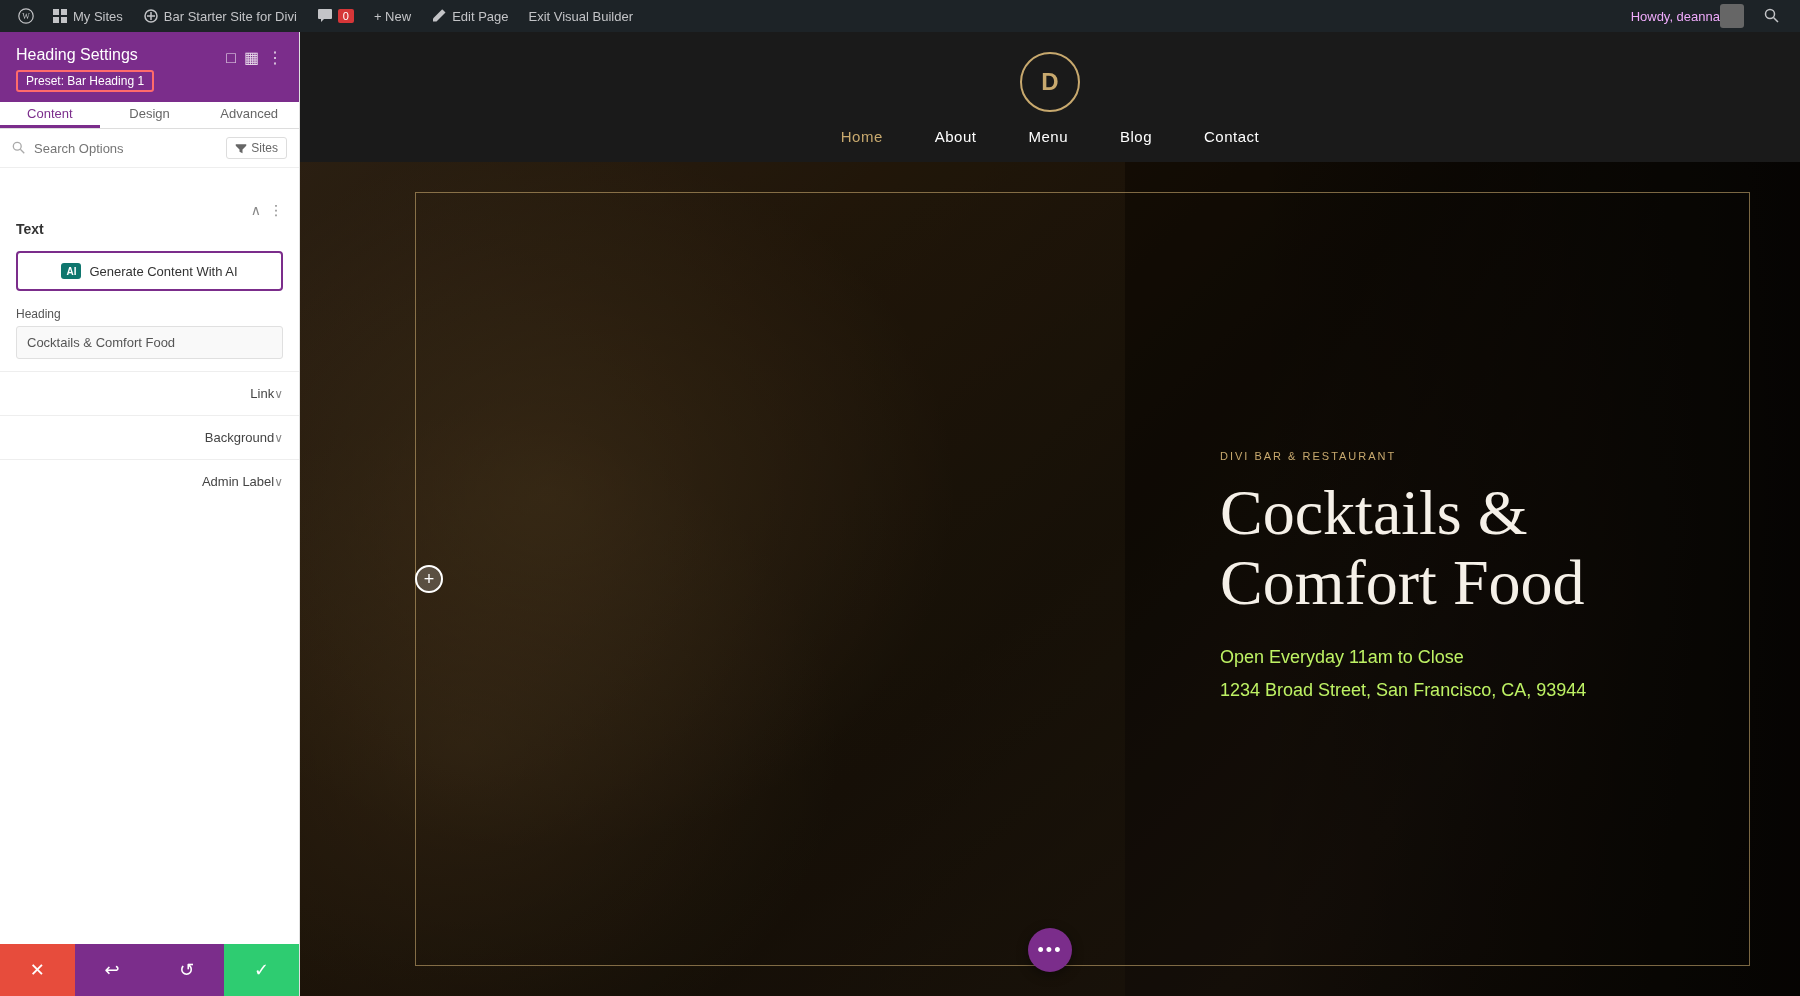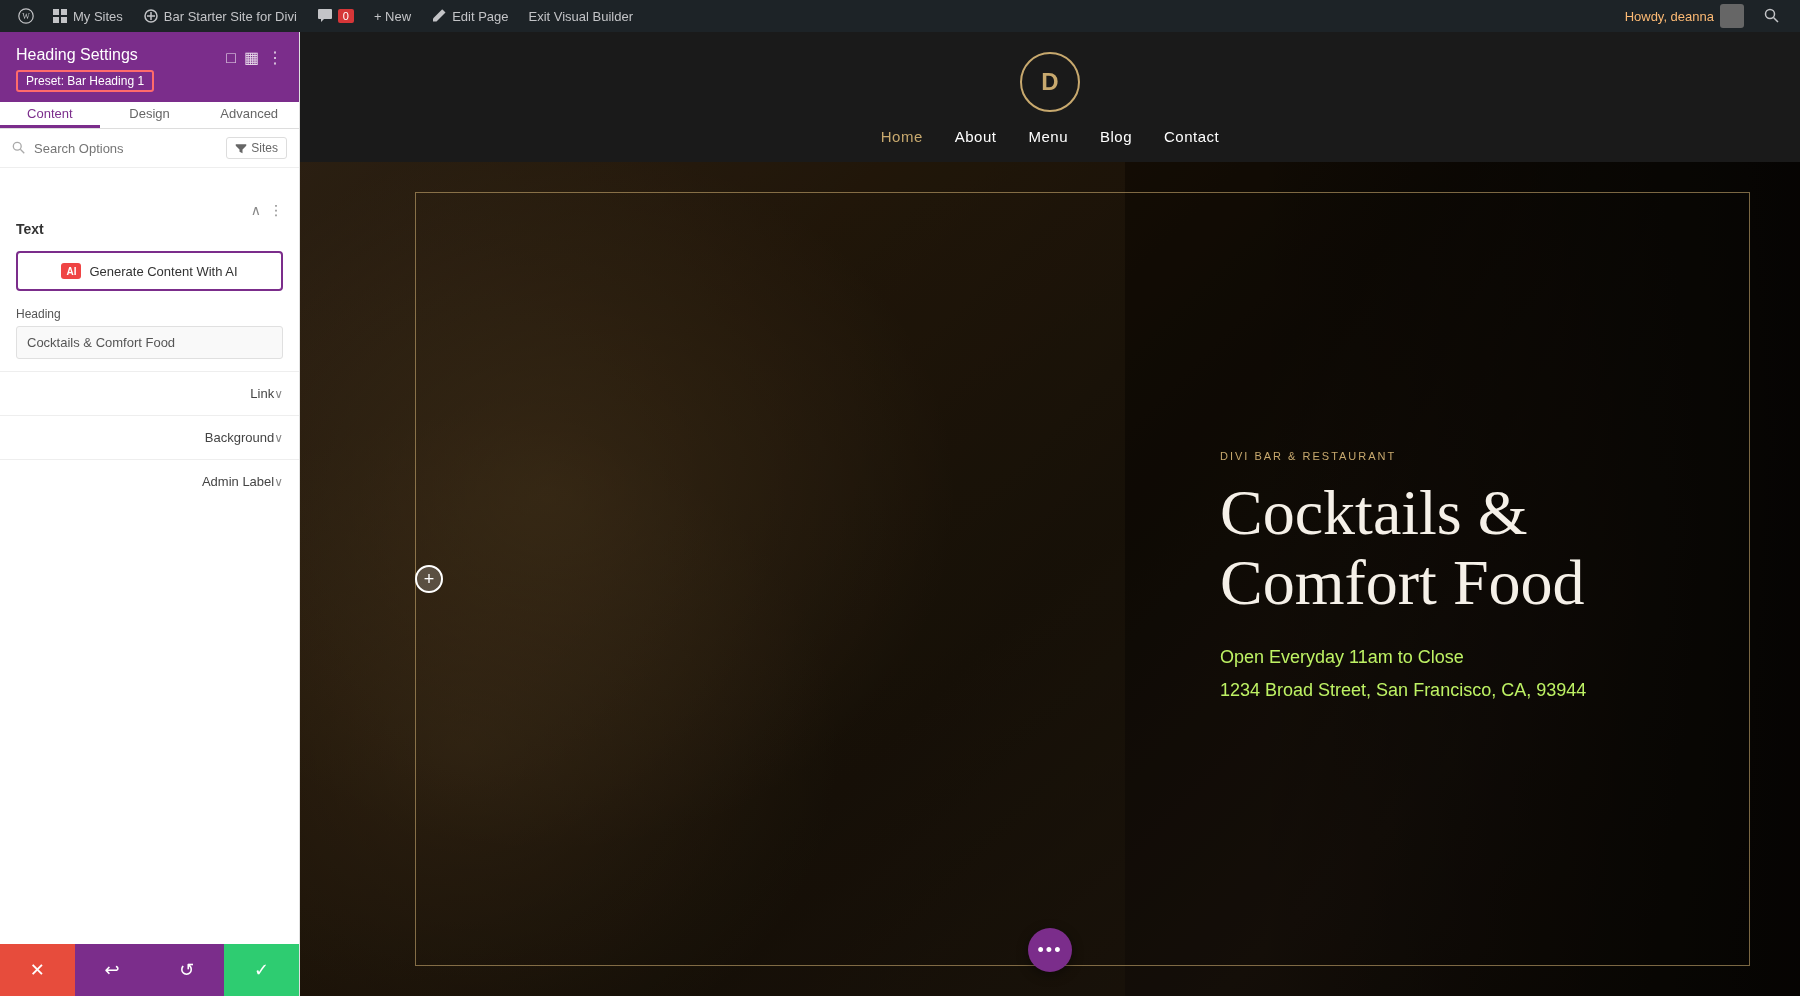--- a/index.html
+++ b/index.html
@@ -24,21 +24,21 @@
       padding: 0 10px;
       height: 32px;
       color: #c3c4c7;
       cursor: pointer;
       gap: 5px;
       white-space: nowrap;
     }
     .wp-admin-bar .admin-item svg { width: 16px; height: 16px; }
     .wp-admin-bar .admin-item.wp-logo { padding: 0 8px; }
     .wp-admin-bar .spacer { flex: 1; }
-    .wp-admin-bar .howdy { display: flex; align-items: center; gap: 6px; color: #fdba74; padding: 0 10px; }
+    .wp-admin-bar .howdy { display: flex; align-items: center; color: #f0abfc; padding: 0 10px; }
     .wp-admin-bar .howdy .avatar { width: 24px; height: 24px; background: #666; border-radius: 3px; }
     .comment-count { background: #d63638; color: #fff; border-radius: 2px; padding: 1px 5px; font-size: 11px; }
 
     
     .main-layout {
       display: flex;
       flex: 1;
       overflow: hidden;
     }
 
@@ -152,21 +152,21 @@
       gap: 8px;
       cursor: pointer;
       font-size: 13px;
       color: #333;
       width: calc(100% - 32px);
       justify-content: center;
     }
     .ai-icon {
       width: 20px;
       height: 16px;
-      background: #ef4444;
+      background: #0f766e;
       border-radius: 3px;
       display: flex;
       align-items: center;
       justify-content: center;
       color: #fff;
       font-size: 10px;
       font-weight: bold;
     }
     .field-group { padding: 4px 16px 12px; }
     .field-label { font-size: 12px; color: #555; margin-bottom: 5px; }
@@ -244,21 +244,21 @@
       display: flex;
       align-items: center;
       justify-content: center;
       color: #c8a96e;
       font-size: 24px;
       font-weight: bold;
       margin-bottom: 16px;
     }
     .nav-links {
       display: flex;
-      gap: 32px;
+      gap: 52px;
       list-style: none;
     }
     .nav-links li a {
       color: #fff;
       text-decoration: none;
       font-size: 15px;
       letter-spacing: 0.5px;
     }
     .nav-links li.active a { color: #c8a96e; }
 

